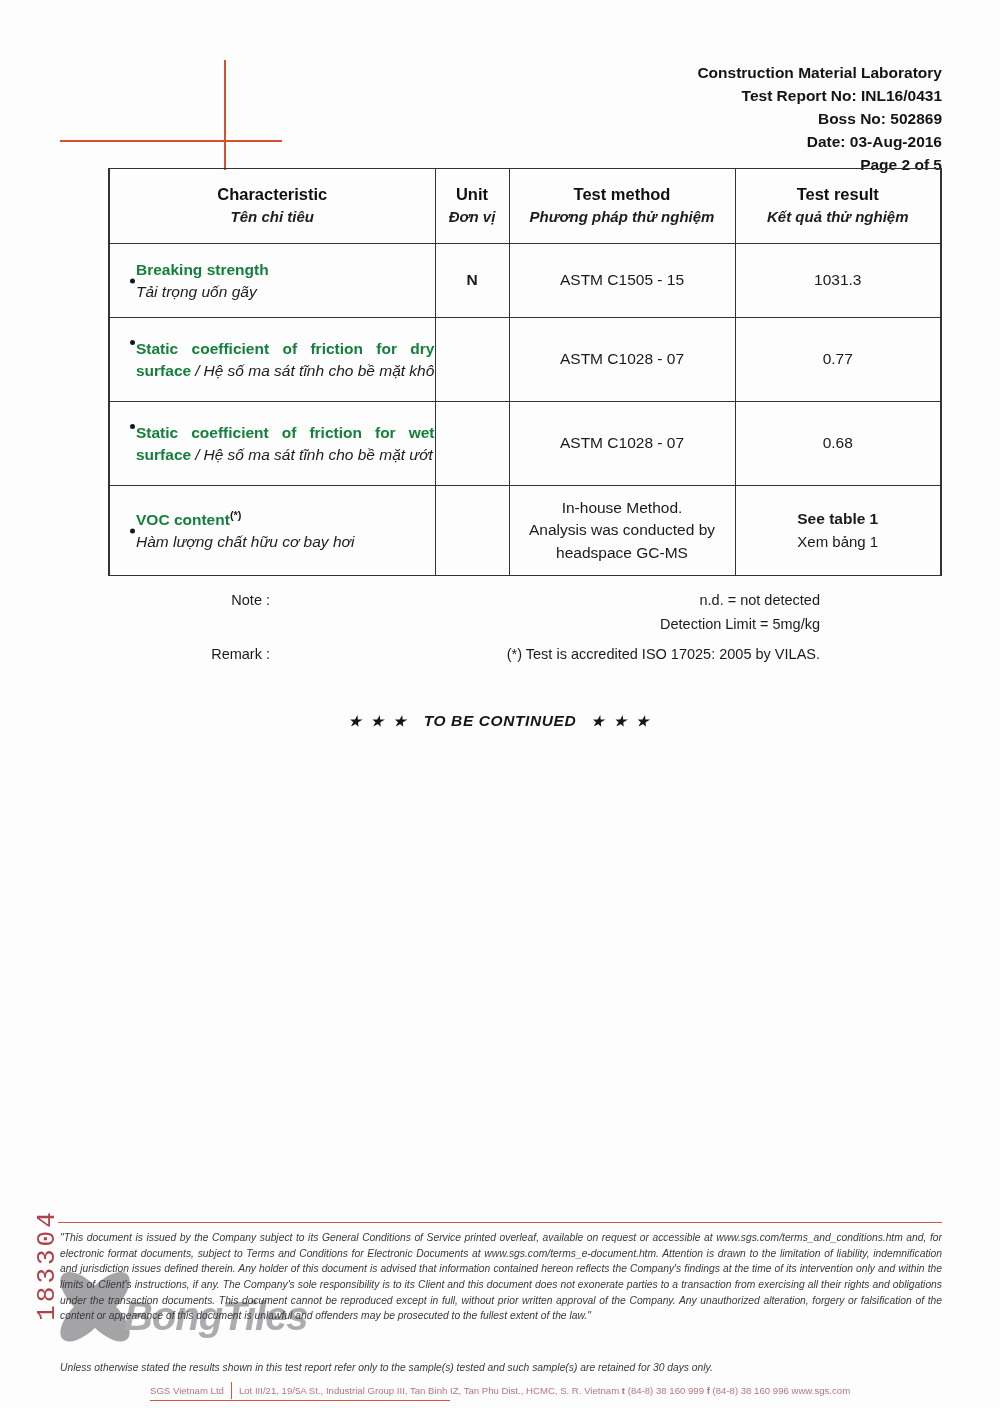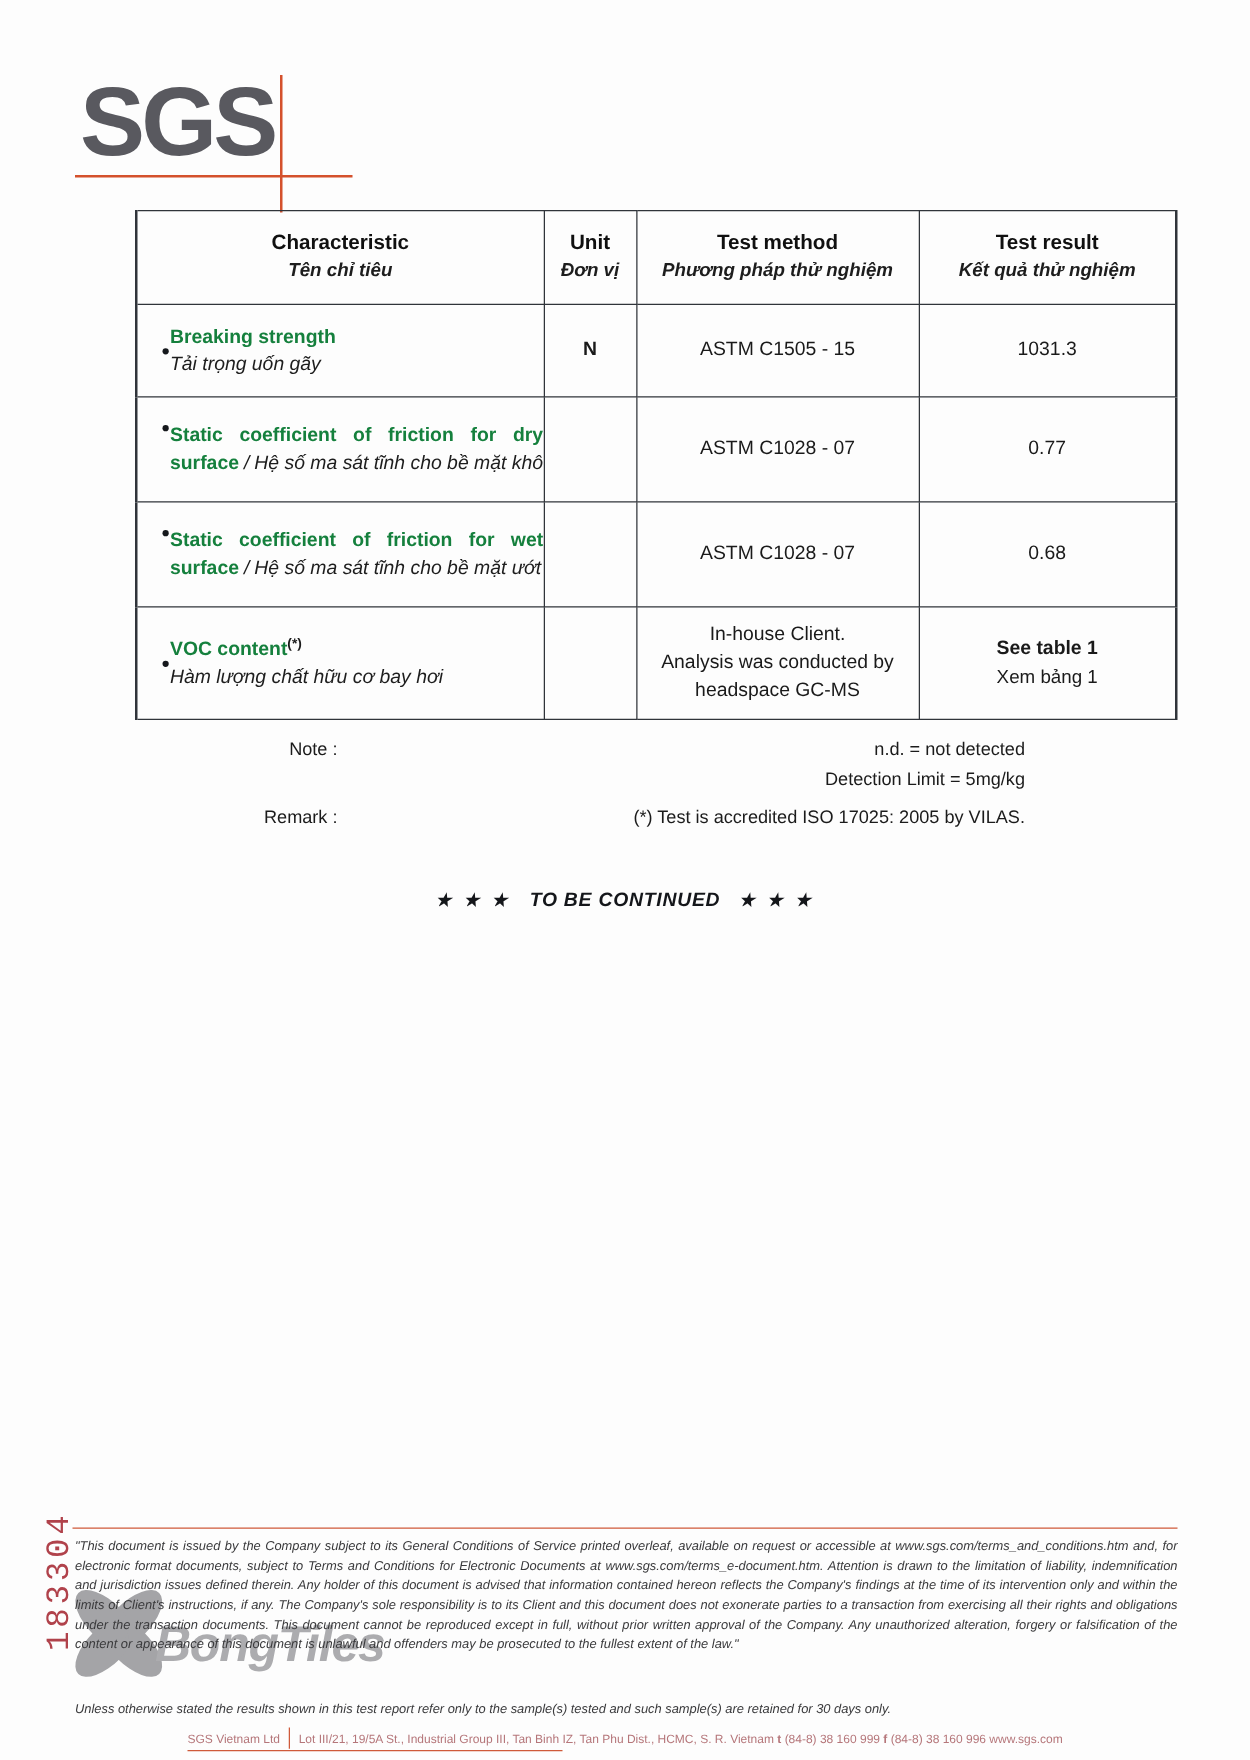--- a/index.html
+++ b/index.html
@@ -317,25 +317,31 @@
   }
 </style>
 </head>
 <body>
 
 <div class="page">
 
   <div class="header">
 
     <div class="logo-wrap">
-      <div class="logo-text">SGS</div>
       <div class="logo-rule-h"></div>
       <div class="logo-rule-v"></div>
     </div>
 
+    <div class="header-meta">
+      <div>Construction Material Laboratory</div>
+      <div>Test Report No: INL16/0431</div>
+      <div>Boss No: 502869</div>
+      <div>Date: 03-Aug-2016</div>
+      <div>Page 2 of 5</div>
+    </div>
   </div>
 
   <table class="tbl">
     <colgroup>
       <col class="col-char">
         <col class="col-unit">
         <col class="col-meth">
         <col class="col-res">
     </colgroup>
     <thead>
@@ -409,21 +415,21 @@
         <td class="outer-l cell-char">
           <span class="bullet"></span>
           <div class="char-body">
             <div>
               <span class="char-en">VOC content</span><span class="sup-star">(*)</span>
             </div>
             <div class="char-vi">Hàm lượng chất hữu cơ bay hơi</div>
           </div>
         </td>
         <td class="cell-center bold"></td>
-        <td class="cell-center" style="white-space:pre-line;">In-house Client.
+        <td class="cell-center" style="white-space:pre-line;">In-house Method.
 Analysis was conducted by
 headspace GC-MS</td>
         <td class="outer-r cell-center">
           <div class="res-en">See table 1</div>
           <div class="res-vi">Xem bảng 1</div>
         </td>
       </tr>
     </tbody>
   </table>
 

